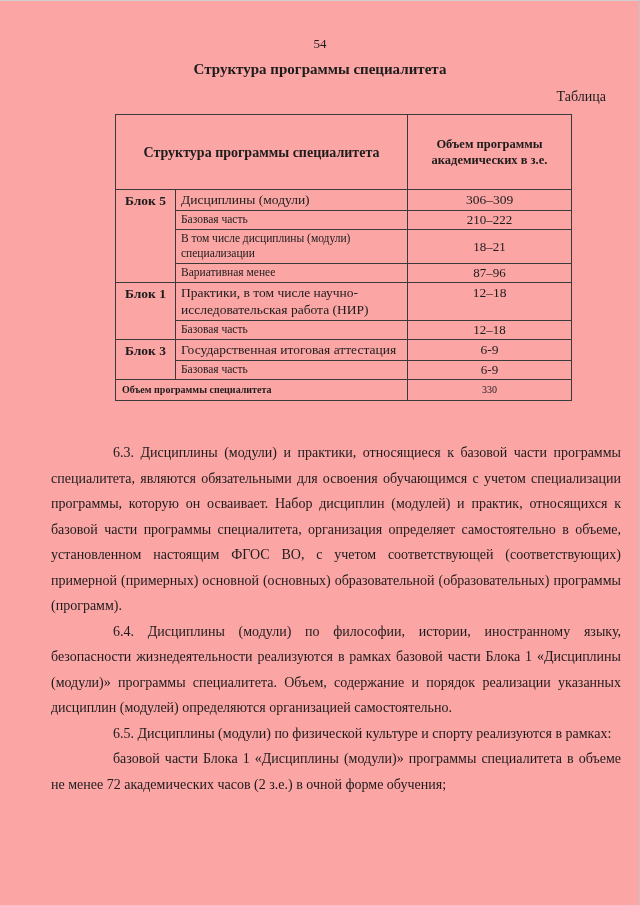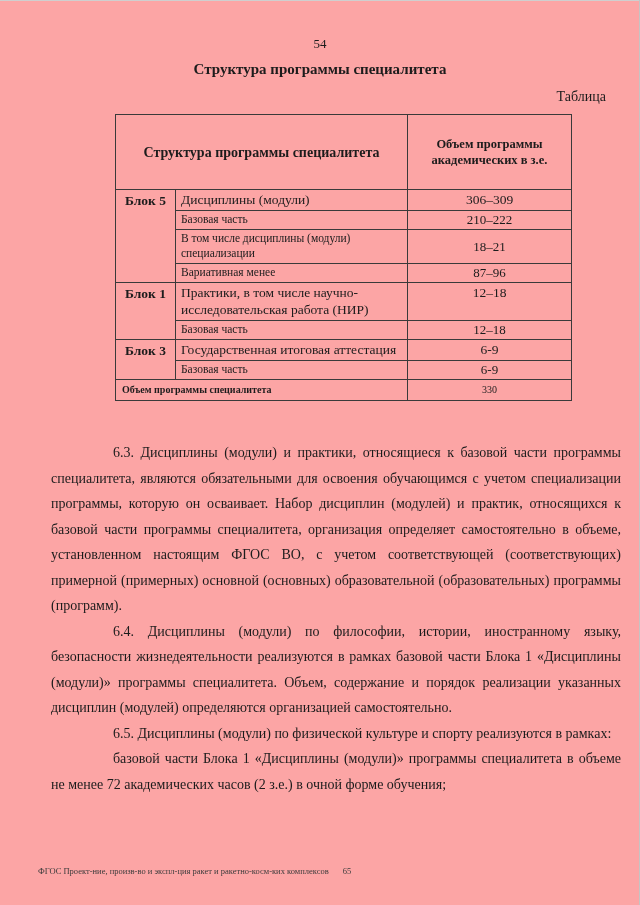--- a/index.html
+++ b/index.html
@@ -179,16 +179,13 @@
     </tbody>
   </table>
 
   <div class="body-text">
     <p>6.3. Дисциплины (модули) и практики, относящиеся к базовой части программы специалитета, являются обязательными для освоения обучающимся с учетом специализации программы, которую он осваивает. Набор дисциплин (модулей) и практик, относящихся к базовой части программы специалитета, организация определяет самостоятельно в объеме, установленном настоящим ФГОС ВО, с учетом соответствующей (соответствующих) примерной (примерных) основной (основных) образовательной (образовательных) программы (программ).</p>
     <p>6.4. Дисциплины (модули) по философии, истории, иностранному языку, безопасности жизнедеятельности реализуются в рамках базовой части Блока 1 «Дисциплины (модули)» программы специалитета. Объем, содержание и порядок реализации указанных дисциплин (модулей) определяются организацией самостоятельно.</p>
     <p>6.5. Дисциплины (модули) по физической культуре и спорту реализуются в рамках:</p>
     <p>базовой части Блока 1 «Дисциплины (модули)» программы специалитета в объеме не менее 72 академических часов (2 з.е.) в очной форме обучения;</p>
   </div>
 
-  <div class="footer">
-    <span>ФГОС Проект-ние, произв-во и экспл-ция ракет и ракетно-косм-ких комплексов</span><span class="footer-page">65</span>
-  </div>
 </div>
 
 </body></html>

